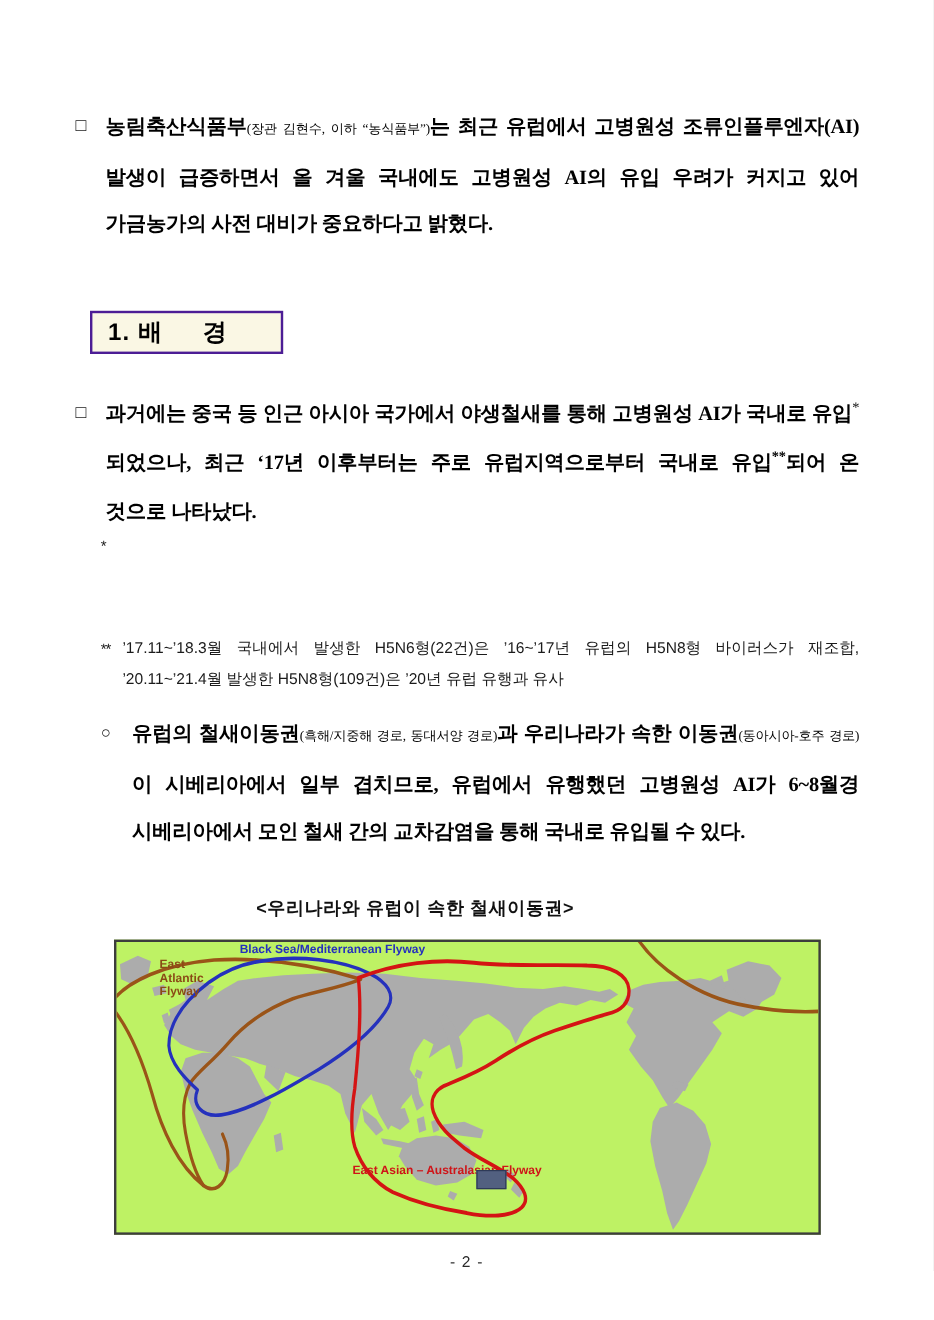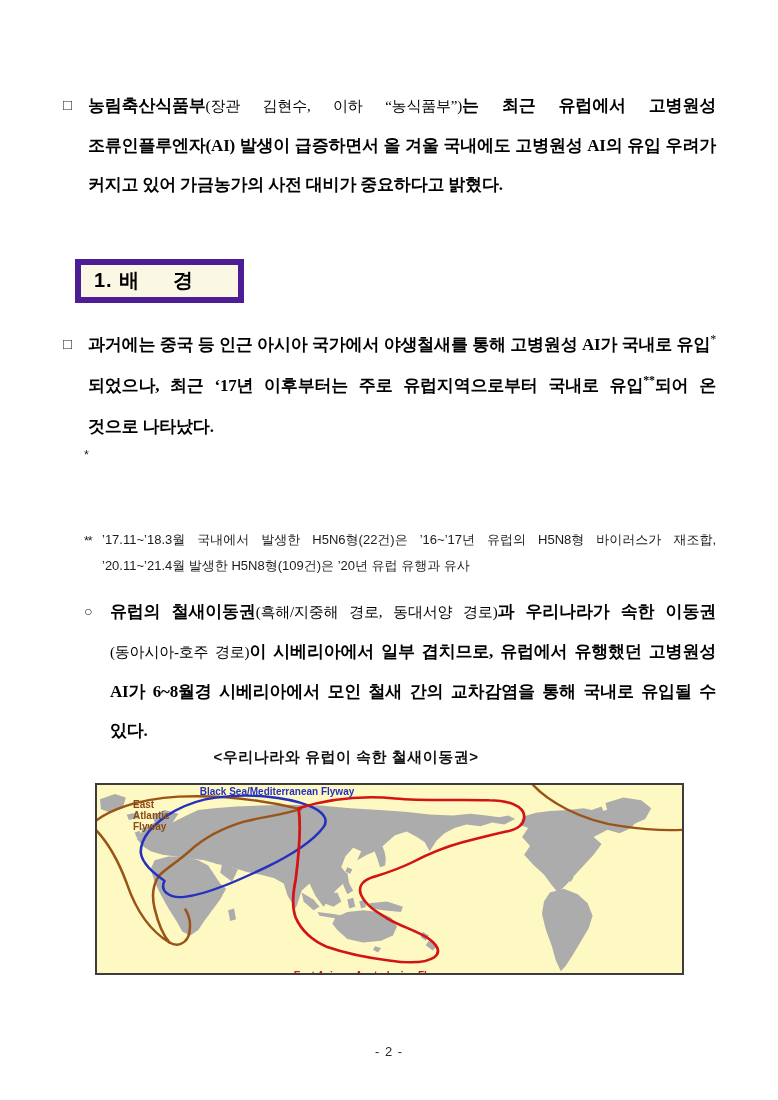--- a/index.html
+++ b/index.html
@@ -7,52 +7,52 @@
     position:relative;width:778px;height:1100px;margin:0 auto;
     background:#ffffff;overflow:hidden;
     font-family:"Liberation Serif","DejaVu Serif",serif;color:#000;
   }
   
   .para{position:absolute;left:63px;width:653px;display:flex;align-items:flex-start;}
   .marker{flex:none;width:25px;font-size:15px;line-height:39px;color:#1a1a1a;}
   .ptext{flex:1;text-align:justify;font-size:17px;line-height:39px;word-break:keep-all;letter-spacing:-0.2px;}
   .rn{font-weight:bold;}
   .rb{font-weight:bold;}
-  .rp{font-size:15px;}
+  .rp{font-size:11px;}
   .rsup{font-size:12px;position:relative;top:-7px;}
   .rsupb{font-size:12px;position:relative;top:-7px;font-weight:bold;}
   
   .para-circle{left:84px;width:632px;}
   .para-circle .marker{width:26px;font-size:14px;}
   
   .section-box{
     position:absolute;left:75px;top:259px;
-    background:#faf7e4;border:6px solid #4c1d95;
+    background:#faf7e4;border:2px solid #4c1d95;
     padding:2px 44px 3px 13px;
   }
   .section-box span{font-size:20px;font-weight:bold;white-space:pre;letter-spacing:1px;
     font-family:"Liberation Sans","DejaVu Sans",sans-serif;}
   
   .fnblock{
     position:absolute;left:84px;width:632px;display:flex;align-items:flex-start;
     font-family:"Liberation Sans","DejaVu Sans",sans-serif;
     font-size:13px;line-height:26px;color:#1b1b1b;
   }
   .fnmark{flex:none;width:18px;letter-spacing:-1px;font-size:12.5px;padding-top:1px;}
   .fntext{flex:1;}
   .fnline{text-align:justify;}
   
   .map-caption{
     position:absolute;left:0;top:748px;width:692px;text-align:center;
     font-family:"Liberation Sans","DejaVu Sans",sans-serif;
     font-size:15px;font-weight:bold;letter-spacing:0.5px;color:#111;
   }
   .map-box{
-    position:absolute;left:95px;top:783px;width:589px;height:192px;
-    border:2px solid #3d3d3d;box-sizing:border-box;background:#fef9c3;overflow:hidden;
+    position:absolute;left:95px;top:783px;width:589px;height:246px;
+    border:2px solid #3d3d3d;box-sizing:border-box;background:#bef264;overflow:hidden;
   }
   .map-box svg{position:absolute;left:0;top:0;width:100%;height:100%;}
   .map-label{
     position:absolute;z-index:2;
     font-family:"Liberation Sans","DejaVu Sans",sans-serif;
     font-weight:bold;white-space:nowrap;
   }
   .lbl-blacksea{left:90px;top:1px;width:180px;text-align:center;font-size:10px;color:#2531bd;}
   .lbl-eatlantic{left:36px;top:14px;width:62px;text-align:left;font-size:10px;line-height:11px;color:#8a4a16;}
   .lbl-eastasian{left:168px;top:185px;width:215px;text-align:center;font-size:10px;color:#cf1418;}

